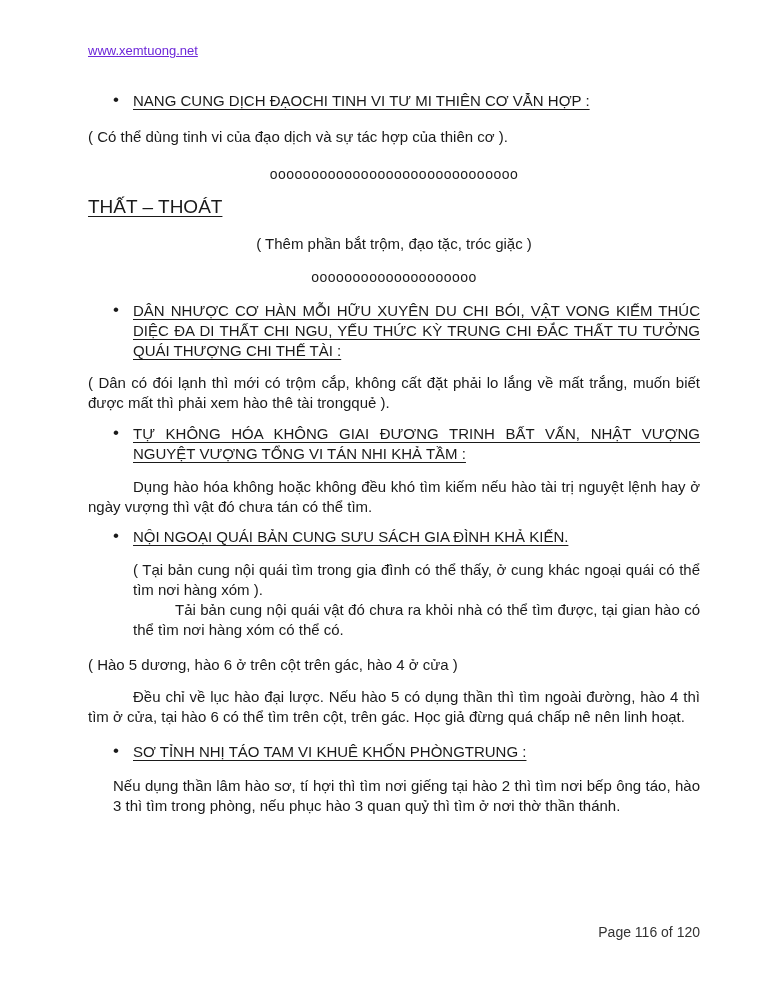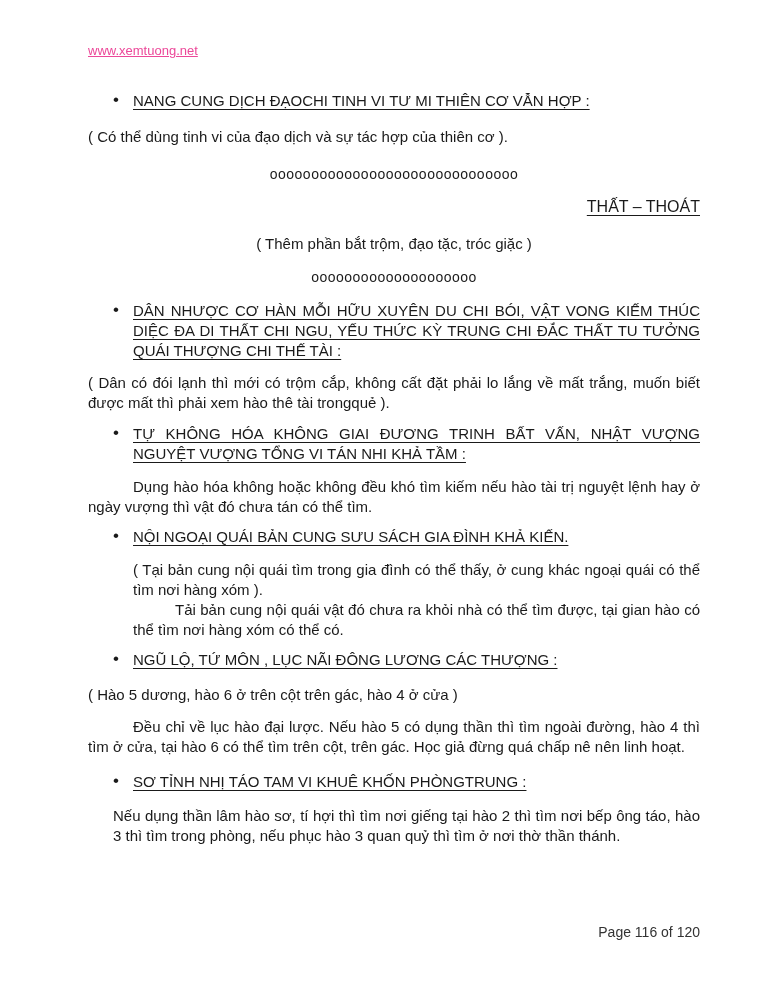--- a/index.html
+++ b/index.html
@@ -12,21 +12,21 @@
     padding: 40px 65px 0 88px;
     font-family: "Liberation Sans", "DejaVu Sans", sans-serif;
     font-size: 15px;
     line-height: 20px;
     color: #1a1a1a;
     overflow: hidden;
   }
   .site-link {
     display: inline-block;
     font-size: 13px;
-    color: #ec4899;
+    color: #6d28d9;
     text-decoration: underline;
     cursor: pointer;
   }
   .bullet {
     position: relative;
     padding-left: 45px;
   }
   .bullet::before {
     content: "\2022";
     position: absolute;
@@ -39,22 +39,22 @@
     text-underline-offset: 3px;
   }
   .just { text-align: justify; }
   .center { text-align: center; }
   .divider {
     text-align: center;
     font-size: 14px;
     letter-spacing: 0.5px;
   }
   .doc-title {
-    text-align: right;
-    font-size: 16px;
+    text-align: left;
+    font-size: 19px;
     line-height: 26px;
     text-decoration: underline;
     text-underline-offset: 3px;
   }
   p { margin: 0; }
   .mt-head1  { margin-top: 30px; }
   .mt-note1  { margin-top: 16px; }
   .mt-div1   { margin-top: 17px; }
   .mt-title  { margin-top: 10px; }
   .mt-sub    { margin-top: 14px; }
@@ -115,21 +115,20 @@
 
   <div class="bullet heading mt-head4">
     <span>NỘI NGOẠI QUÁI BẢN CUNG SƯU SÁCH GIA ĐÌNH KHẢ KIẾN.</span><br>
   </div>
 
   <div class="block-indent mt-note4">
     <p class="just">( Tại bản cung nội quái tìm trong gia đình có thể thấy, ở cung khác ngoại quái có thể tìm nơi hàng xóm ).</p>
     <p class="just indent-md">Tải bản cung nội quái vật đó chưa ra khỏi nhà có thể tìm được, tại gian hào có thể tìm nơi hàng xóm có thể có.</p>
   </div>
 
-  <div class="bullet heading mt-head5">NGŨ LỘ, TỨ MÔN , LỤC NÃI ĐÔNG LƯƠNG CÁC THƯỢNG :</div>
 
   <p class="mt-note5">( Hào 5 dương, hào 6 ở trên cột trên gác, hào 4 ở cửa )</p>
 
   <p class="just indent-lg mt-para5">Đều chỉ về lục hào đại lược. Nếu hào 5 có dụng thần thì tìm ngoài đường, hào 4 thì tìm ở cửa, tại hào 6 có thể tìm trên cột, trên gác. Học giả đừng quá chấp nê nên linh hoạt.</p>
 
   <div class="bullet heading mt-head6">SƠ TỈNH NHỊ TÁO TAM VI KHUÊ KHỐN PHÒNGTRUNG :</div>
 
   <p class="just block-indent-sm mt-para6">Nếu dụng thần lâm hào sơ, tí hợi thì tìm nơi giếng tại hào 2 thì tìm nơi bếp ông táo, hào 3 thì tìm trong phòng, nếu phục hào 3 quan quỷ thì tìm ở nơi thờ thần thánh.</p>
 
   <div class="page-footer">Page 116 of 120</div>

